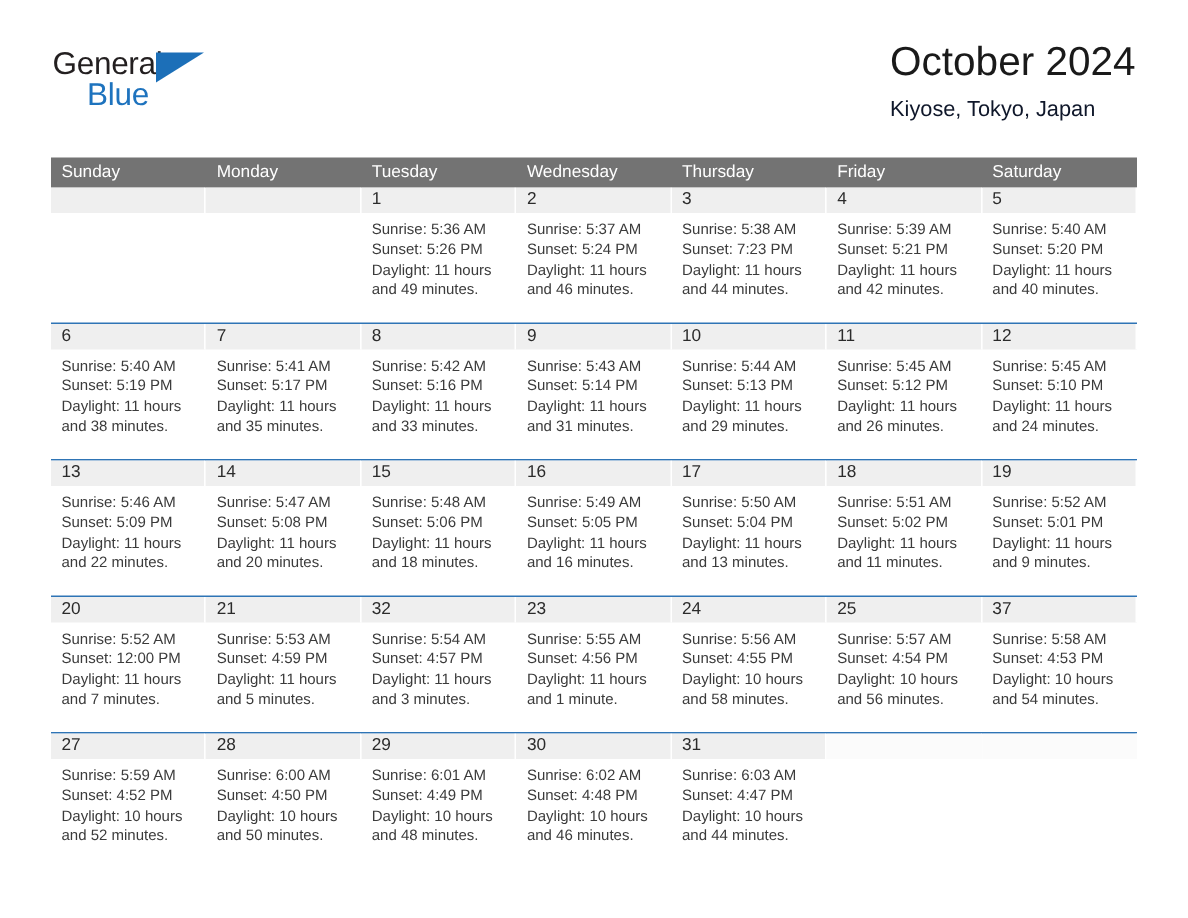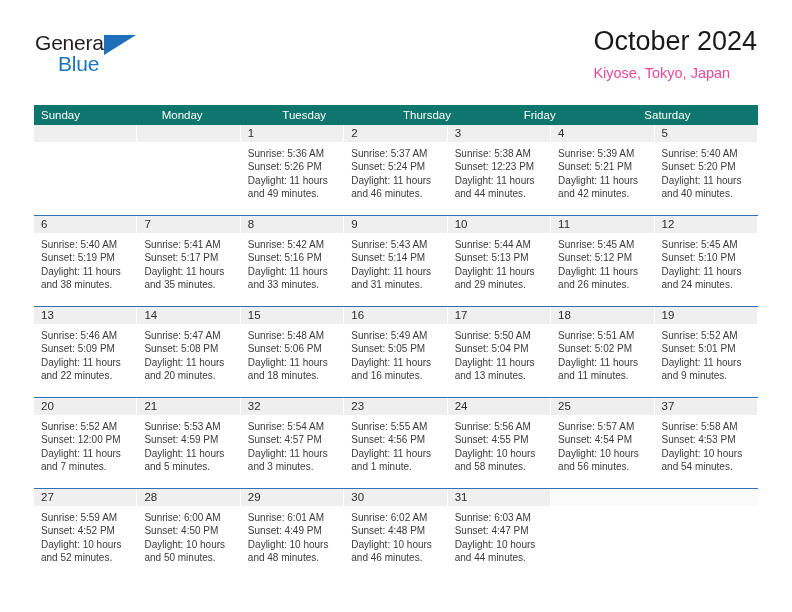--- a/index.html
+++ b/index.html
@@ -77,34 +77,34 @@
     font-size: 27px;
     line-height: 34px;
     color: #1a1a1a;
     font-weight: normal;
     white-space: nowrap;
   }
   .cal-sub {
     margin-top: 6px;
     font-size: 14.5px;
     line-height: 18px;
-    color: #ec4899;
+    color: #0f172a;
     white-space: nowrap;
   }
 
   
   .calendar {
     position: absolute;
     left: 34px;
     top: 105px;
     width: 724px;
   }
   .dow-row {
     display: flex;
-    background: #0f766e;
+    background: #737373;
     height: 20px;
   }
   .dow {
     flex: 1 1 0;
     color: #ffffff;
     font-size: 11.5px;
     line-height: 20px;
     padding-left: 7px;
     box-sizing: border-box;
     white-space: nowrap;
@@ -165,20 +165,21 @@
       <div class="cal-sub">Kiyose, Tokyo, Japan</div>
     </div>
 
   </div>
 
   <div class="calendar">
     <div class="dow-row" id="dow-row">
         <div class="dow">Sunday</div>
         <div class="dow">Monday</div>
         <div class="dow">Tuesday</div>
+        <div class="dow">Wednesday</div>
         <div class="dow">Thursday</div>
         <div class="dow">Friday</div>
         <div class="dow">Saturday</div>
       </div>
     <div id="weeks-container">
         <div class="week first">
           <div class="daycell empty">
             <div class="datebar"></div>
           </div>
           <div class="daycell empty">
@@ -199,21 +200,21 @@
               <div>Sunrise: 5:37 AM</div>
               <div>Sunset: 5:24 PM</div>
               <div>Daylight: 11 hours</div>
               <div>and 46 minutes.</div>
             </div>
           </div>
           <div class="daycell">
             <div class="datebar">3</div>
             <div class="details">
               <div>Sunrise: 5:38 AM</div>
-              <div>Sunset: 12:23 PM</div>
+              <div>Sunset: 7:23 PM</div>
               <div>Daylight: 11 hours</div>
               <div>and 44 minutes.</div>
             </div>
           </div>
           <div class="daycell">
             <div class="datebar">4</div>
             <div class="details">
               <div>Sunrise: 5:39 AM</div>
               <div>Sunset: 5:21 PM</div>
               <div>Daylight: 11 hours</div>

